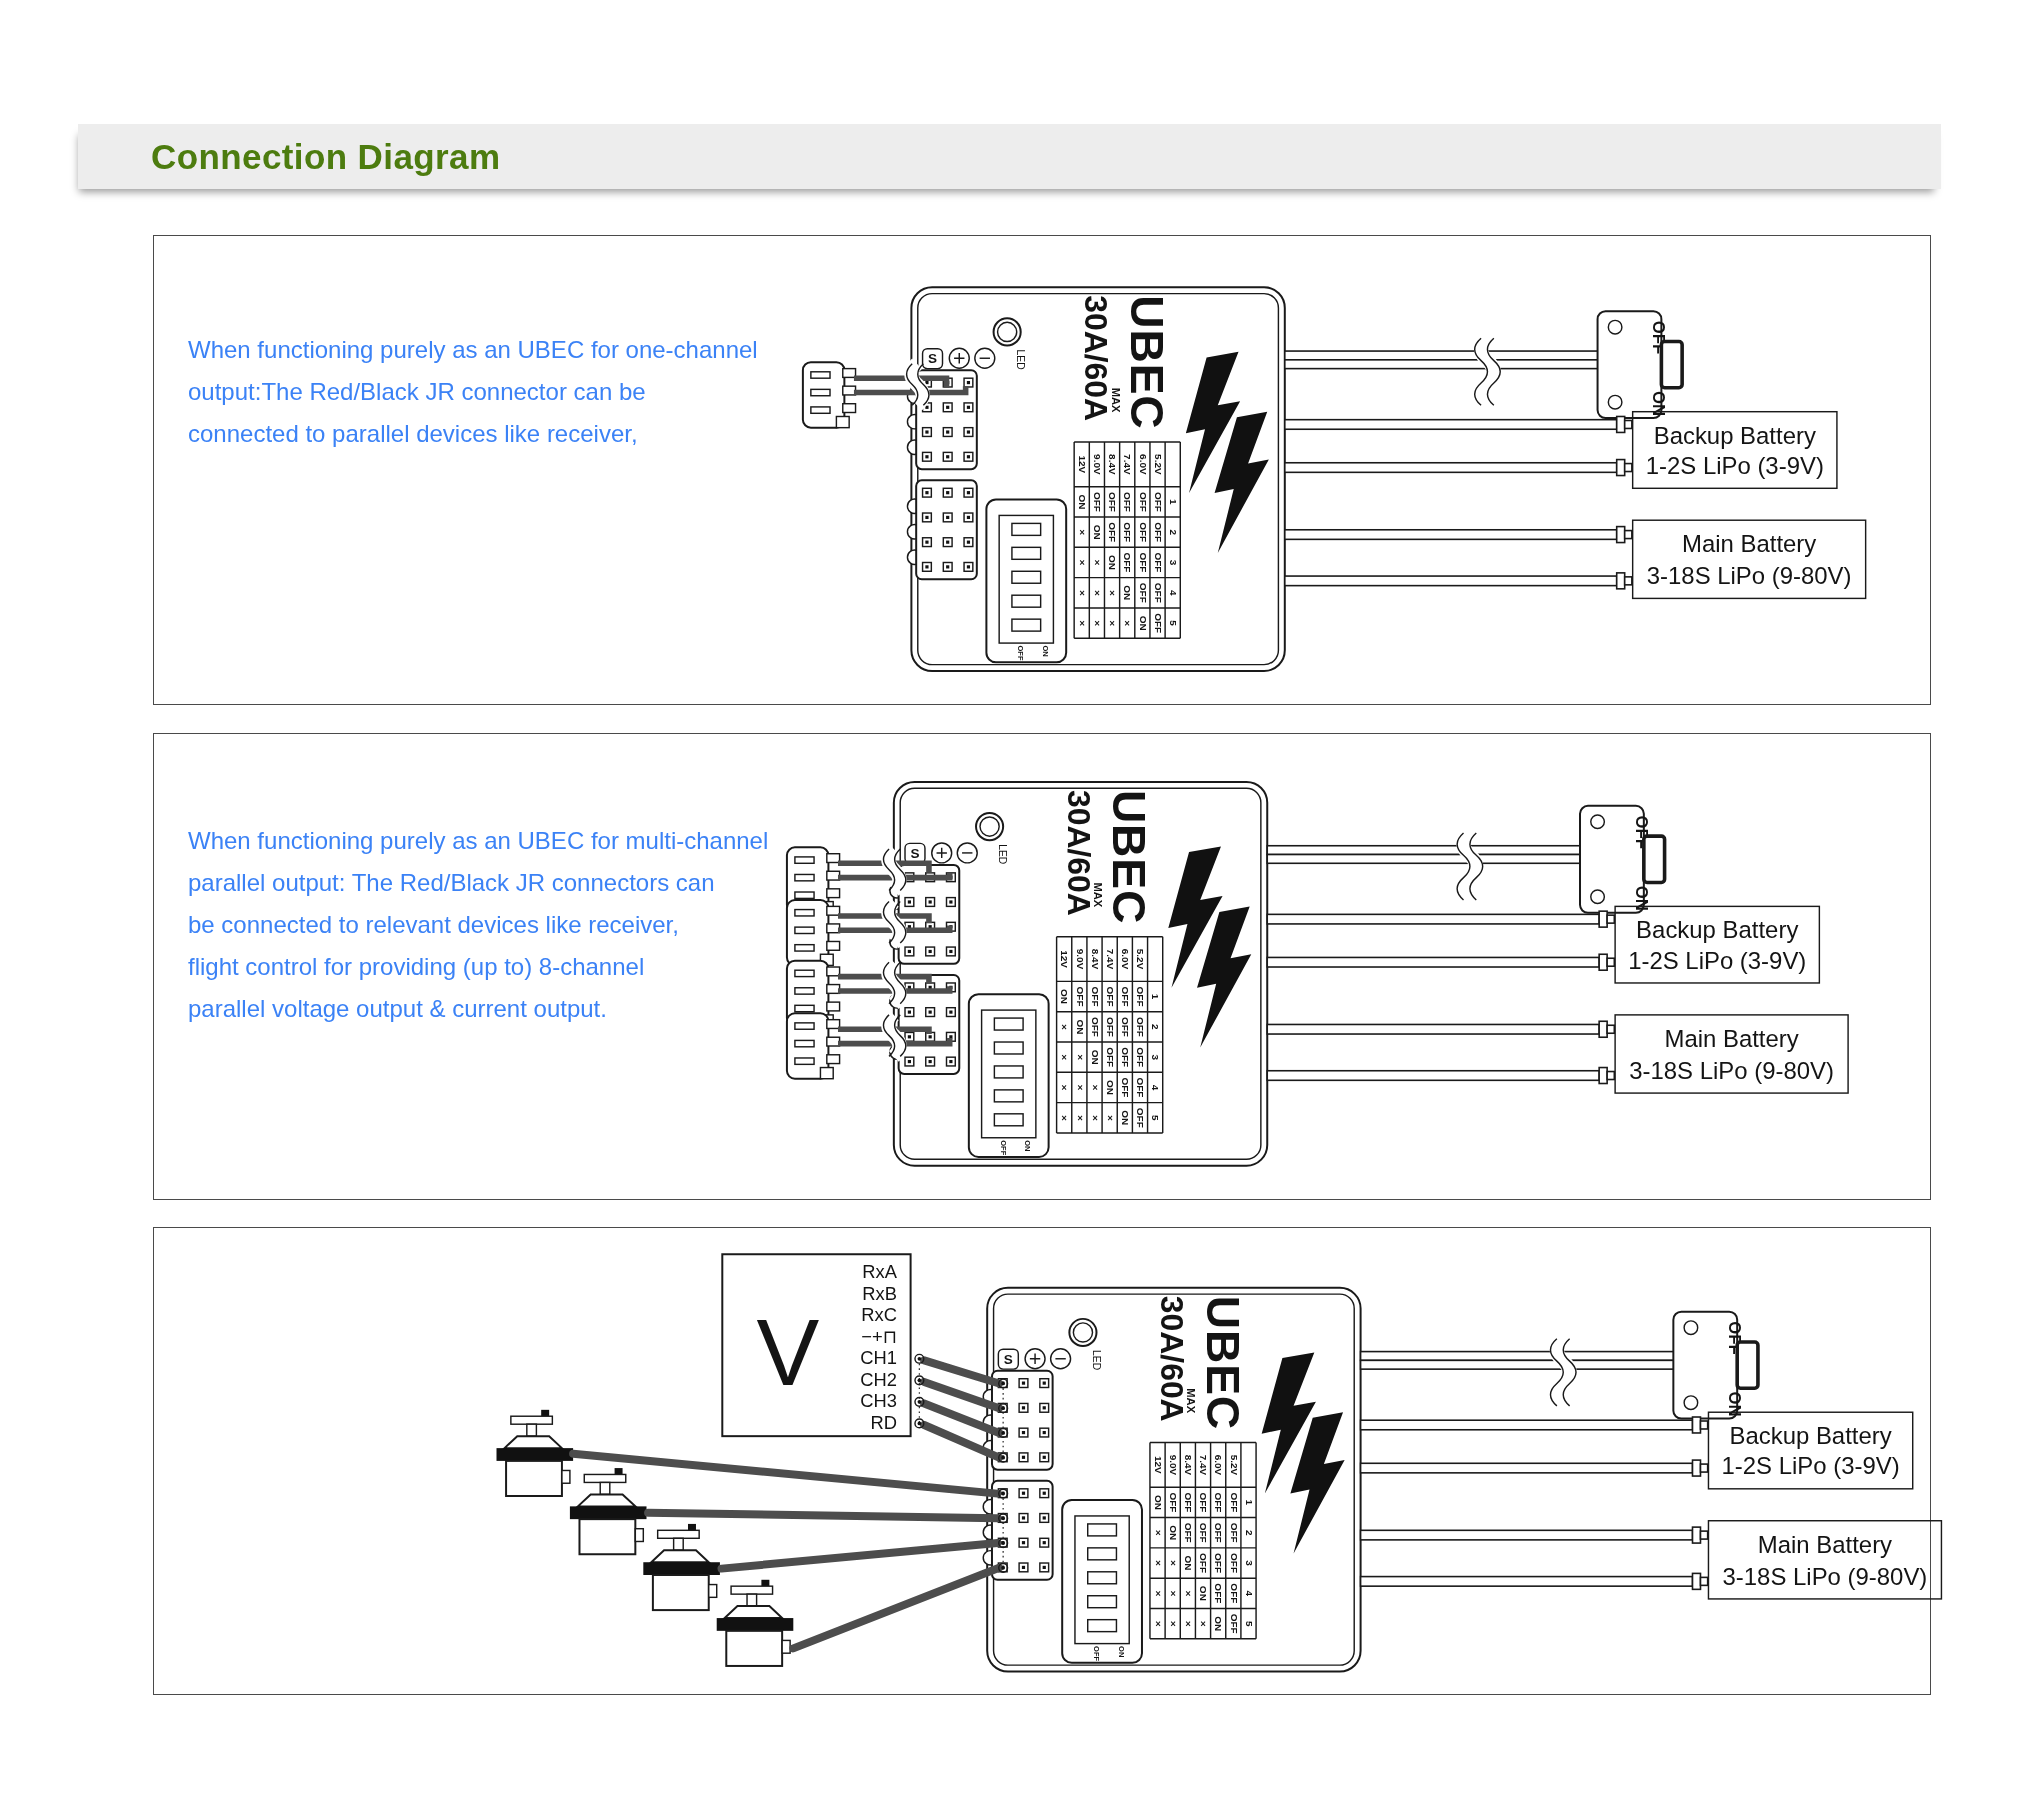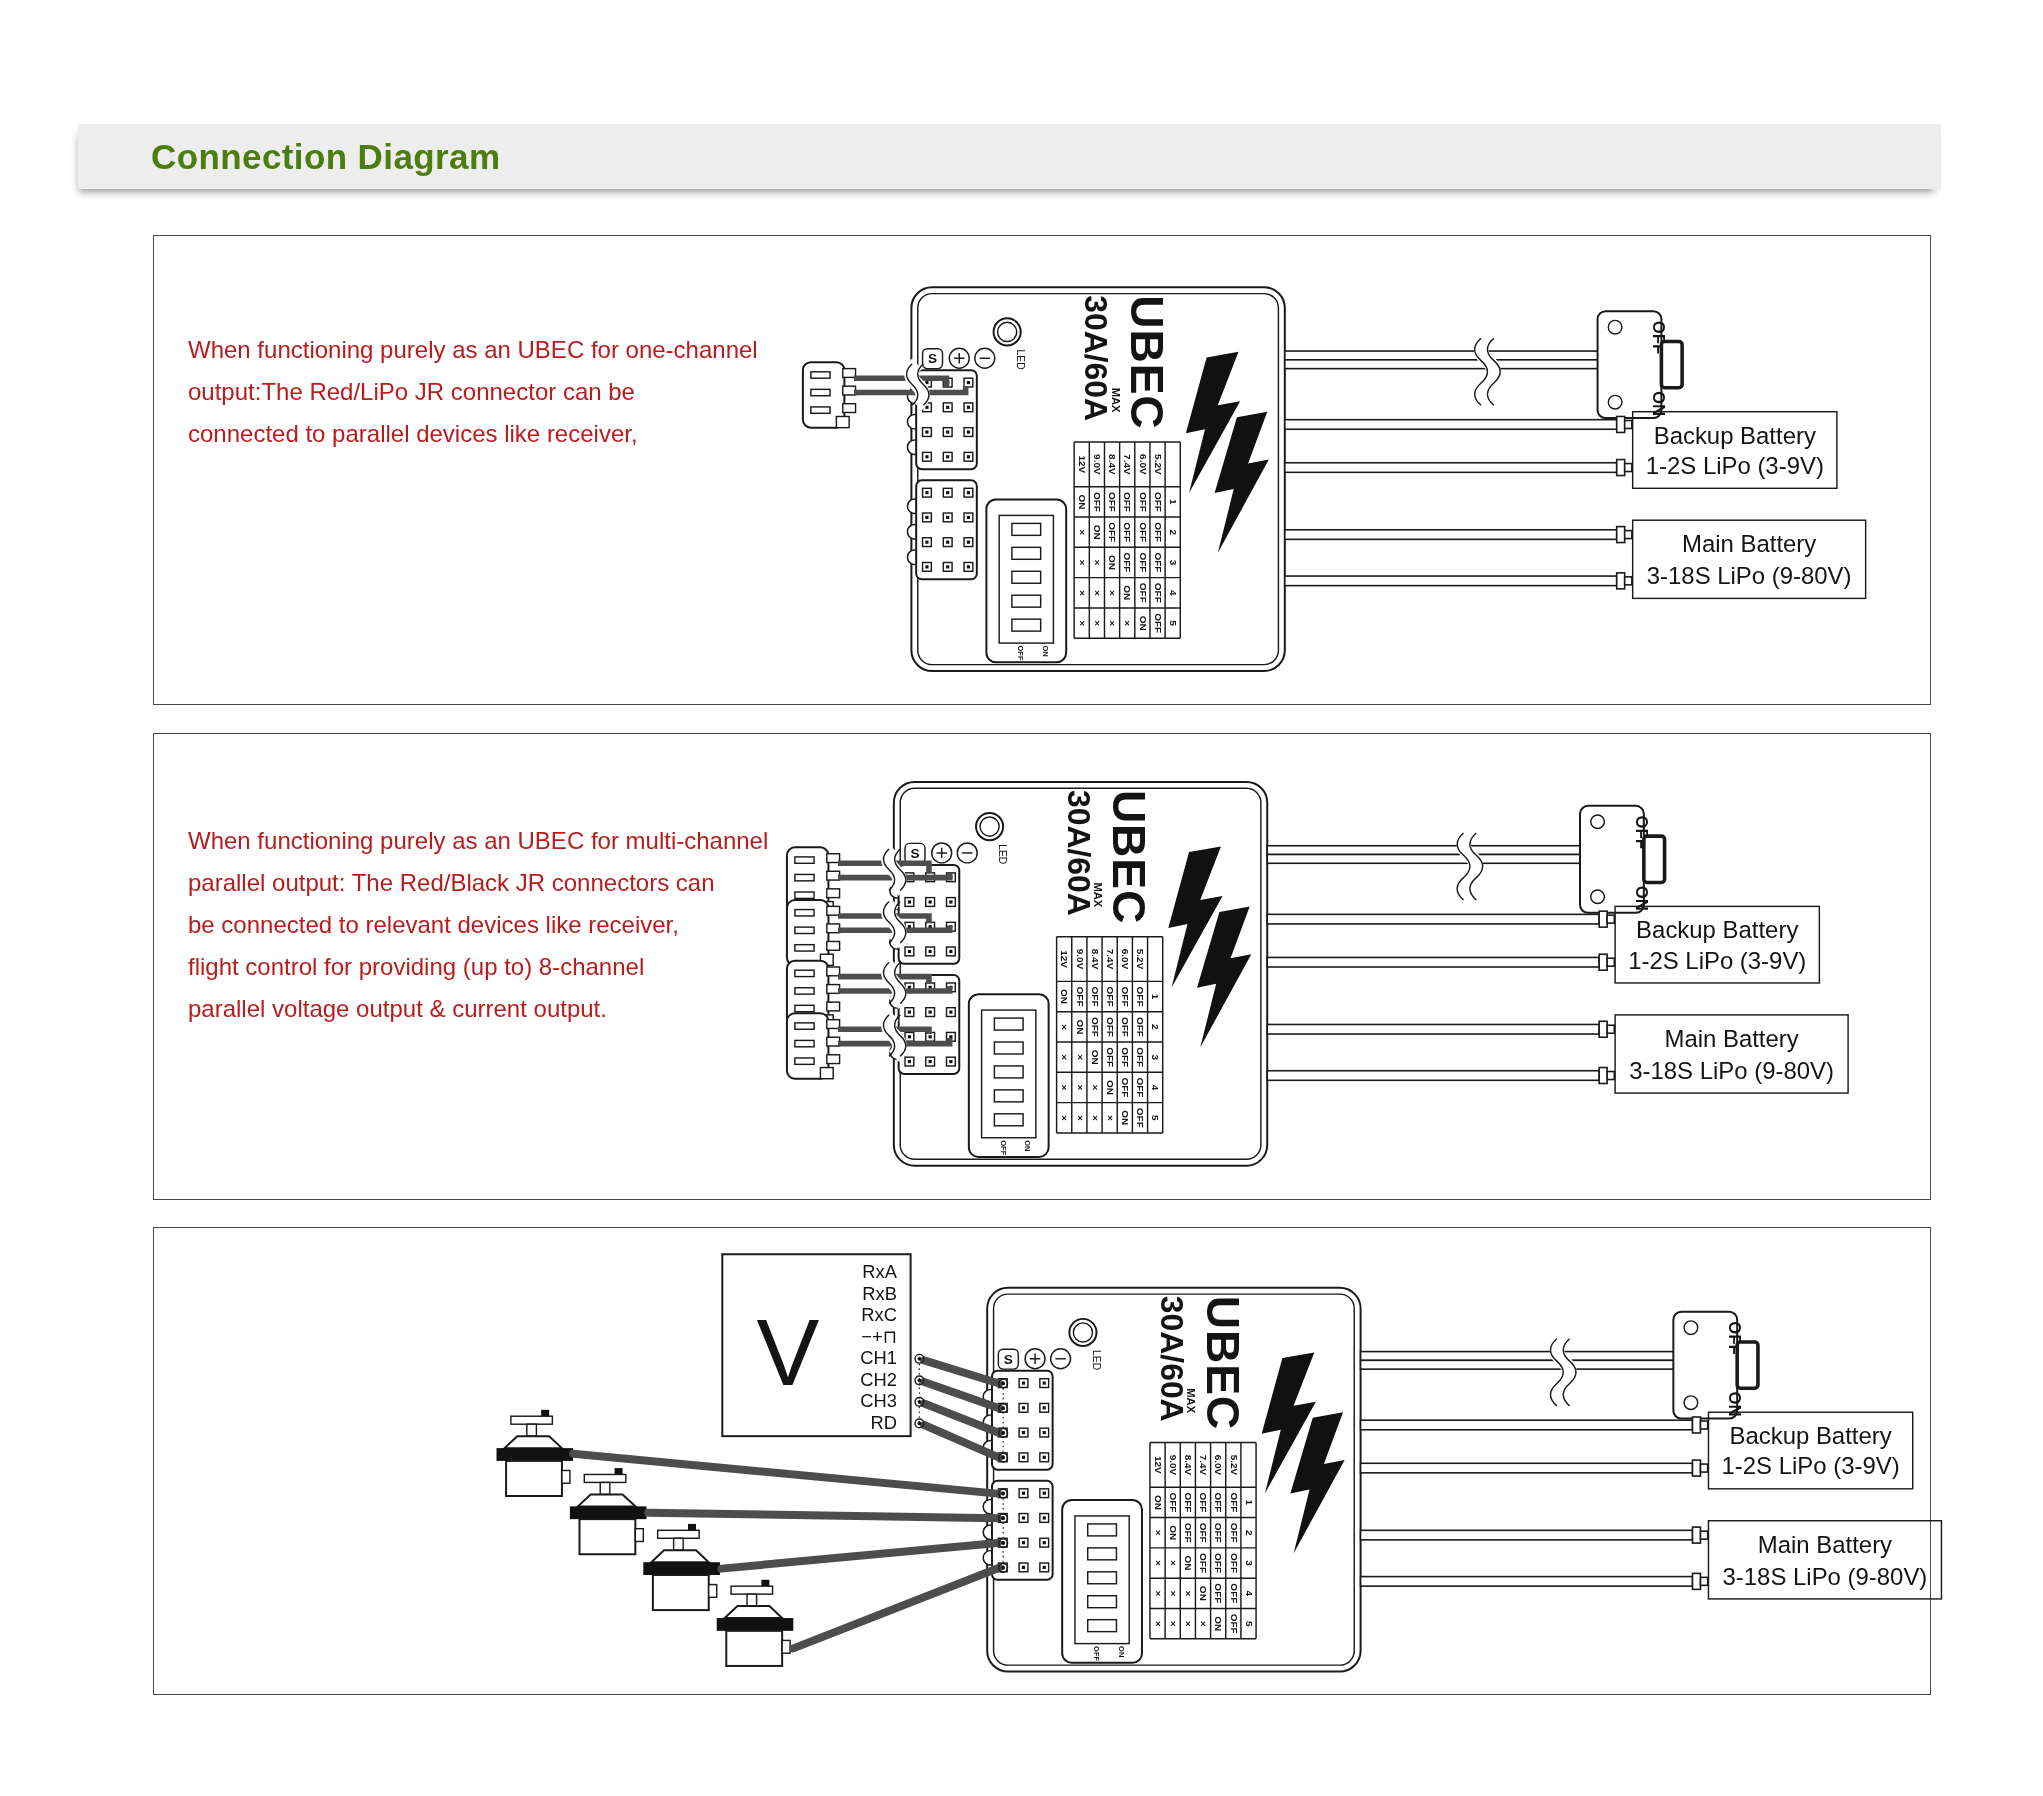--- a/index.html
+++ b/index.html
@@ -16,21 +16,21 @@
     margin:0 0 0 73px;font-size:35px;font-weight:bold;color:#4d7c0f;letter-spacing:0.4px;
   }
   .panel{
     position:absolute;left:153px;width:1778px;background:#fff;
     border:1.6px solid #4a4a4a;box-sizing:border-box;
   }
   .p1{top:235px;height:470px;}
   .p2{top:733px;height:467px;}
   .p3{top:1227px;height:468px;}
   .para{
-    position:absolute;color:#b91c1c;font-size:24px;line-height:42px;white-space:nowrap;
+    position:absolute;color:#3b82f6;font-size:24px;line-height:42px;white-space:nowrap;
   }
   svg.overlay{position:absolute;left:0;top:0;}
   svg text{fill:#141414;font-family:"Liberation Sans", sans-serif;}
   .ln{fill:none;stroke:#1a1a1a;stroke-width:2.5;}
   .lnf{fill:#ffffff;stroke:#1a1a1a;stroke-width:2.5;}
   .thin{stroke-width:1.8;}
   .wire{fill:#ffffff;stroke:#1a1a1a;stroke-width:2;}
   .lever{fill:#ffffff;stroke:#1a1a1a;stroke-width:4.5;}
   .eraser{fill:none;stroke:#ffffff;stroke-width:18;}
   .gw{stroke:#4d4d4d;stroke-width:7;fill:none;}
@@ -55,21 +55,21 @@
 <div class="titlebar">
   <h1>Connection Diagram</h1>
 </div>
 
 <div class="panel p1"></div>
 <div class="panel p2"></div>
 <div class="panel p3"></div>
 
 <div class="para" style="left:188px;top:329px">
   <div>When functioning purely as an UBEC for one-channel</div>
-  <div>output:The Red/LiPo JR connector can be</div>
+  <div>output:The Red/Black JR connector can be</div>
   <div>connected to parallel devices like receiver,</div>
 </div>
 
 <div class="para" style="left:188px;top:820px">
   <div>When functioning purely as an UBEC for multi-channel</div>
   <div>parallel output: The Red/Black JR connectors can</div>
   <div>be connected to relevant devices like receiver,</div>
   <div>flight control for providing (up to) 8-channel</div>
   <div>parallel voltage output &amp; current output.</div>
 </div>

